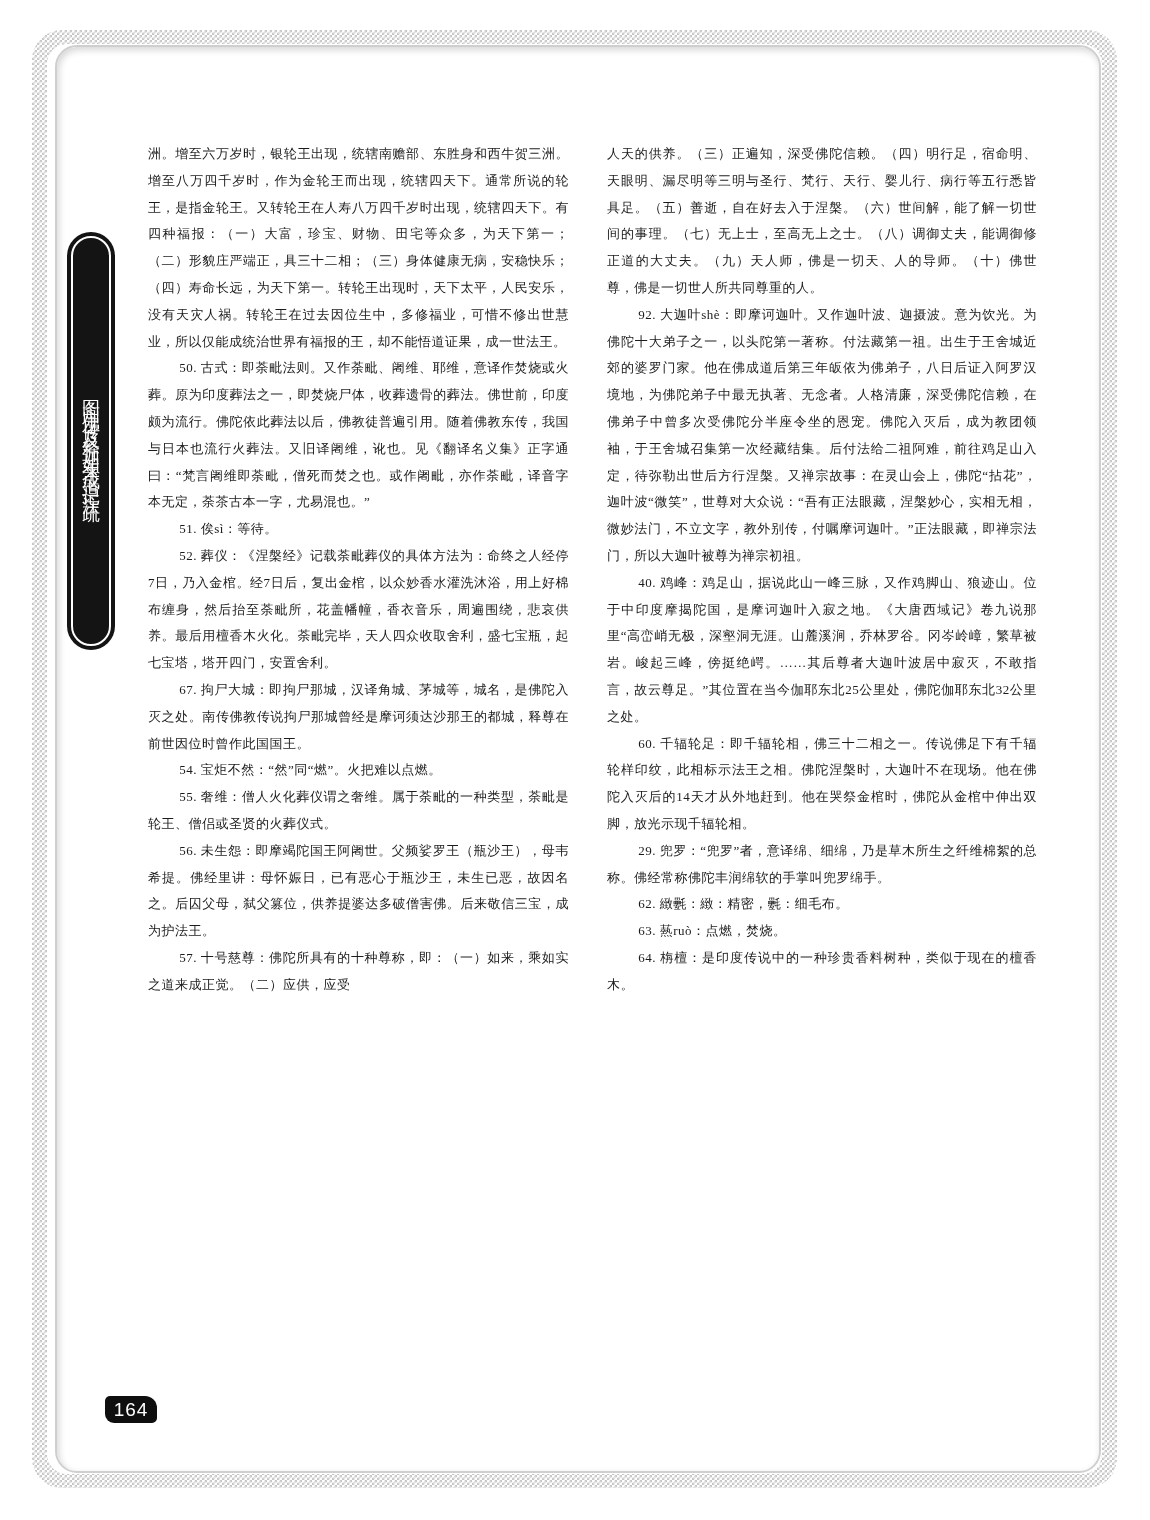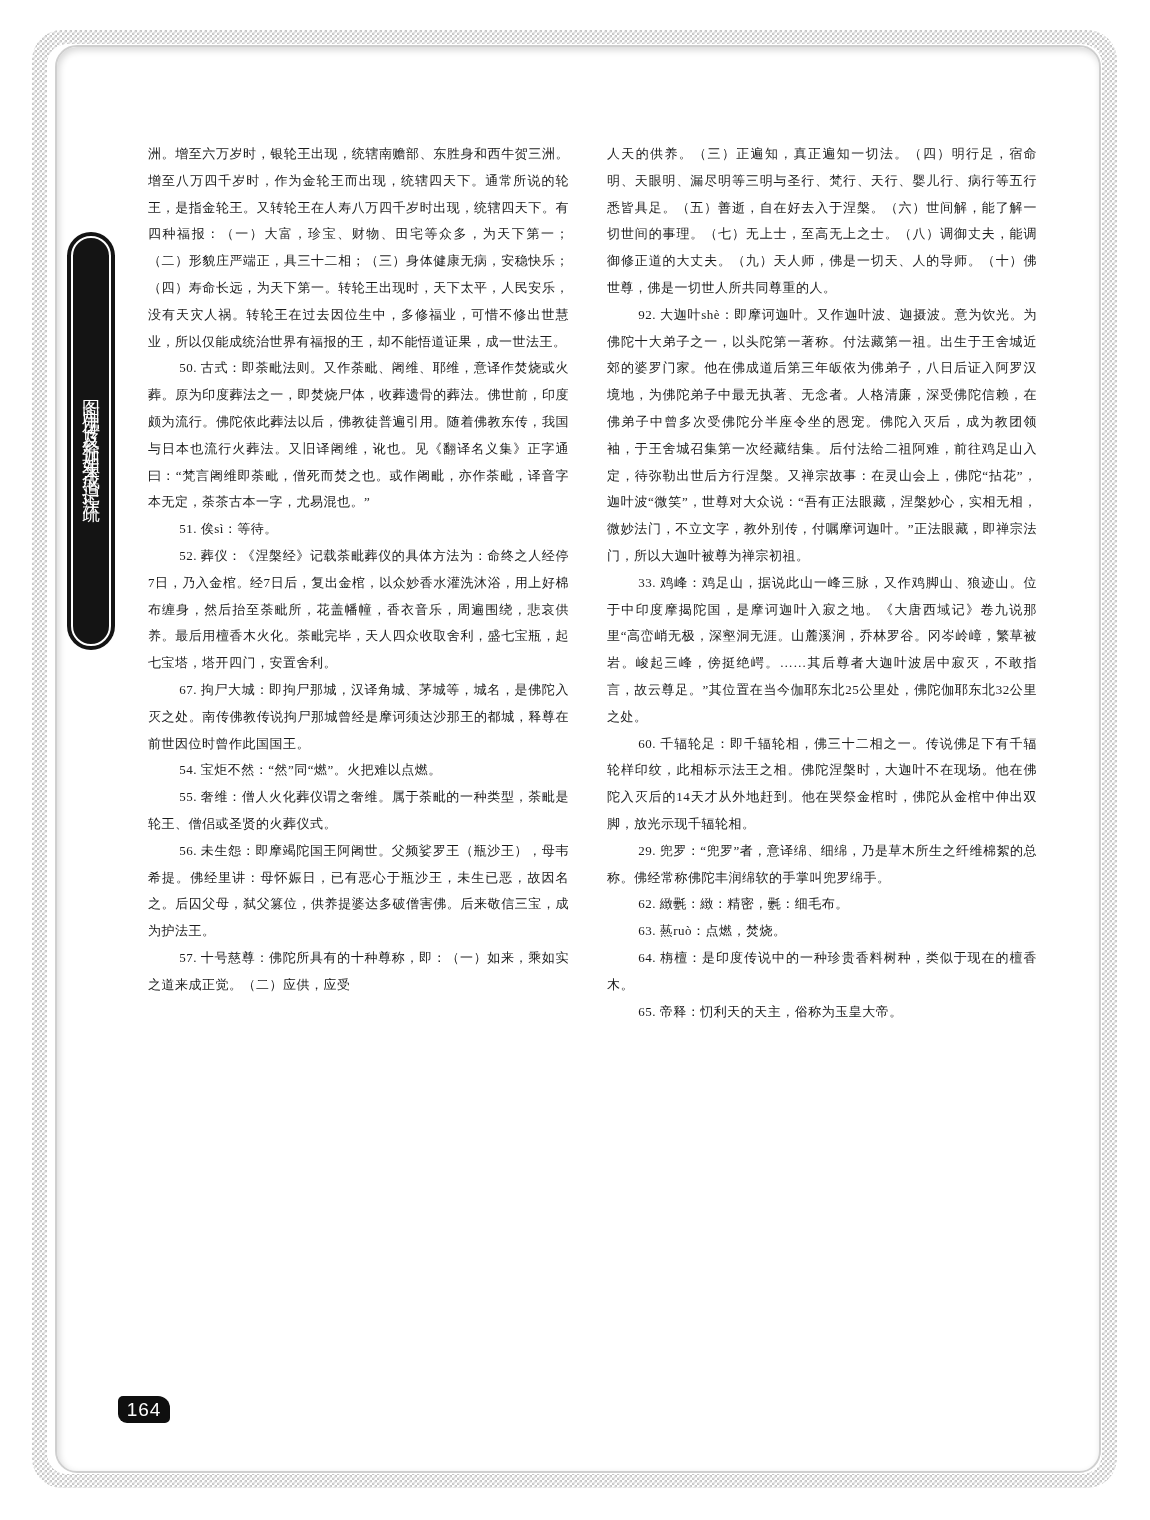--- a/index.html
+++ b/index.html
@@ -89,21 +89,21 @@
     margin: 0;
     padding: 0;
   }
   .text-column p.num {
     text-indent: 2.4em;
   }
 
   
   .page-number-tab {
     position: absolute;
-    left: 118px; top: 1396px;
+    left: 105px; top: 1396px;
     width: 52px; height: 27px;
     background: #0f0f0f;
     color: #ffffff;
     border-radius: 5px 12px 5px 9px;
     display: flex;
     align-items: center;
     justify-content: center;
     font-size: 19px;
     font-family: "Liberation Sans", "DejaVu Sans", sans-serif;
     letter-spacing: 1px;
@@ -128,24 +128,23 @@
   <p class="num">51. 俟sì：等待。</p>
   <p class="num">52. 葬仪：《涅槃经》记载荼毗葬仪的具体方法为：命终之人经停7日，乃入金棺。经7日后，复出金棺，以众妙香水灌洗沐浴，用上好棉布缠身，然后抬至荼毗所，花盖幡幢，香衣音乐，周遍围绕，悲哀供养。最后用檀香木火化。荼毗完毕，天人四众收取舍利，盛七宝瓶，起七宝塔，塔开四门，安置舍利。</p>
   <p class="num">67. 拘尸大城：即拘尸那城，汉译角城、茅城等，城名，是佛陀入灭之处。南传佛教传说拘尸那城曾经是摩诃须达沙那王的都城，释尊在前世因位时曾作此国国王。</p>
   <p class="num">54. 宝炬不然：“然”同“燃”。火把难以点燃。</p>
   <p class="num">55. 奢维：僧人火化葬仪谓之奢维。属于荼毗的一种类型，荼毗是轮王、僧侣或圣贤的火葬仪式。</p>
   <p class="num">56. 未生怨：即摩竭陀国王阿阇世。父频娑罗王（瓶沙王），母韦希提。佛经里讲：母怀娠日，已有恶心于瓶沙王，未生已恶，故因名之。后囚父母，弑父篡位，供养提婆达多破僧害佛。后来敬信三宝，成为护法王。</p>
   <p class="num">57. 十号慈尊：佛陀所具有的十种尊称，即：（一）如来，乘如实之道来成正觉。（二）应供，应受</p>
 </div>
 
 <div class="text-column col-right">
-  <p>人天的供养。（三）正遍知，真正遍知一切法。（四）明行足，宿命明、天眼明、漏尽明等三明与圣行、梵行、天行、婴儿行、病行等五行悉皆具足。（五）善逝，自在好去入于涅槃。（六）世间解，能了解一切世间的事理。（七）无上士，至高无上之士。（八）调御丈夫，能调御修正道的大丈夫。（九）天人师，佛是一切天、人的导师。（十）佛世尊，佛是一切世人所共同尊重的人。</p>
+  <p>人天的供养。（三）正遍知，深受佛陀信赖。（四）明行足，宿命明、天眼明、漏尽明等三明与圣行、梵行、天行、婴儿行、病行等五行悉皆具足。（五）善逝，自在好去入于涅槃。（六）世间解，能了解一切世间的事理。（七）无上士，至高无上之士。（八）调御丈夫，能调御修正道的大丈夫。（九）天人师，佛是一切天、人的导师。（十）佛世尊，佛是一切世人所共同尊重的人。</p>
   <p class="num">92. 大迦叶shè：即摩诃迦叶。又作迦叶波、迦摄波。意为饮光。为佛陀十大弟子之一，以头陀第一著称。付法藏第一祖。出生于王舍城近郊的婆罗门家。他在佛成道后第三年皈依为佛弟子，八日后证入阿罗汉境地，为佛陀弟子中最无执著、无念者。人格清廉，深受佛陀信赖，在佛弟子中曾多次受佛陀分半座令坐的恩宠。佛陀入灭后，成为教团领袖，于王舍城召集第一次经藏结集。后付法给二祖阿难，前往鸡足山入定，待弥勒出世后方行涅槃。又禅宗故事：在灵山会上，佛陀“拈花”，迦叶波“微笑”，世尊对大众说：“吾有正法眼藏，涅槃妙心，实相无相，微妙法门，不立文字，教外别传，付嘱摩诃迦叶。”正法眼藏，即禅宗法门，所以大迦叶被尊为禅宗初祖。</p>
-  <p class="num">33. 鸡峰：鸡足山，据说此山一峰三脉，又作鸡脚山、狼迹山。位于中印度摩揭陀国，是摩诃迦叶入寂之地。《大唐西域记》卷九说那里“高峦峭无极，深壑洞无涯。山麓溪涧，乔林罗谷。冈岑岭嶂，繁草被岩。峻起三峰，傍挺绝崿。……其后尊者大迦叶波居中寂灭，不敢指言，故云尊足。”其位置在当今伽耶东北25公里处，佛陀伽耶东北32公里之处。</p>
+  <p class="num">40. 鸡峰：鸡足山，据说此山一峰三脉，又作鸡脚山、狼迹山。位于中印度摩揭陀国，是摩诃迦叶入寂之地。《大唐西域记》卷九说那里“高峦峭无极，深壑洞无涯。山麓溪涧，乔林罗谷。冈岑岭嶂，繁草被岩。峻起三峰，傍挺绝崿。……其后尊者大迦叶波居中寂灭，不敢指言，故云尊足。”其位置在当今伽耶东北25公里处，佛陀伽耶东北32公里之处。</p>
   <p class="num">60. 千辐轮足：即千辐轮相，佛三十二相之一。传说佛足下有千辐轮样印纹，此相标示法王之相。佛陀涅槃时，大迦叶不在现场。他在佛陀入灭后的14天才从外地赶到。他在哭祭金棺时，佛陀从金棺中伸出双脚，放光示现千辐轮相。</p>
   <p class="num">29. 兜罗：“兜罗”者，意译绵、细绵，乃是草木所生之纤维棉絮的总称。佛经常称佛陀丰润绵软的手掌叫兜罗绵手。</p>
   <p class="num">62. 緻氎：緻：精密，氎：细毛布。</p>
   <p class="num">63. 爇ruò：点燃，焚烧。</p>
   <p class="num">64. 栴檀：是印度传说中的一种珍贵香料树种，类似于现在的檀香木。</p>
-  <p class="num">65. 帝释：忉利天的天主，俗称为玉皇大帝。</p>
 </div>
 
 <div class="page-number-tab">164</div>
 
 </body></html>

